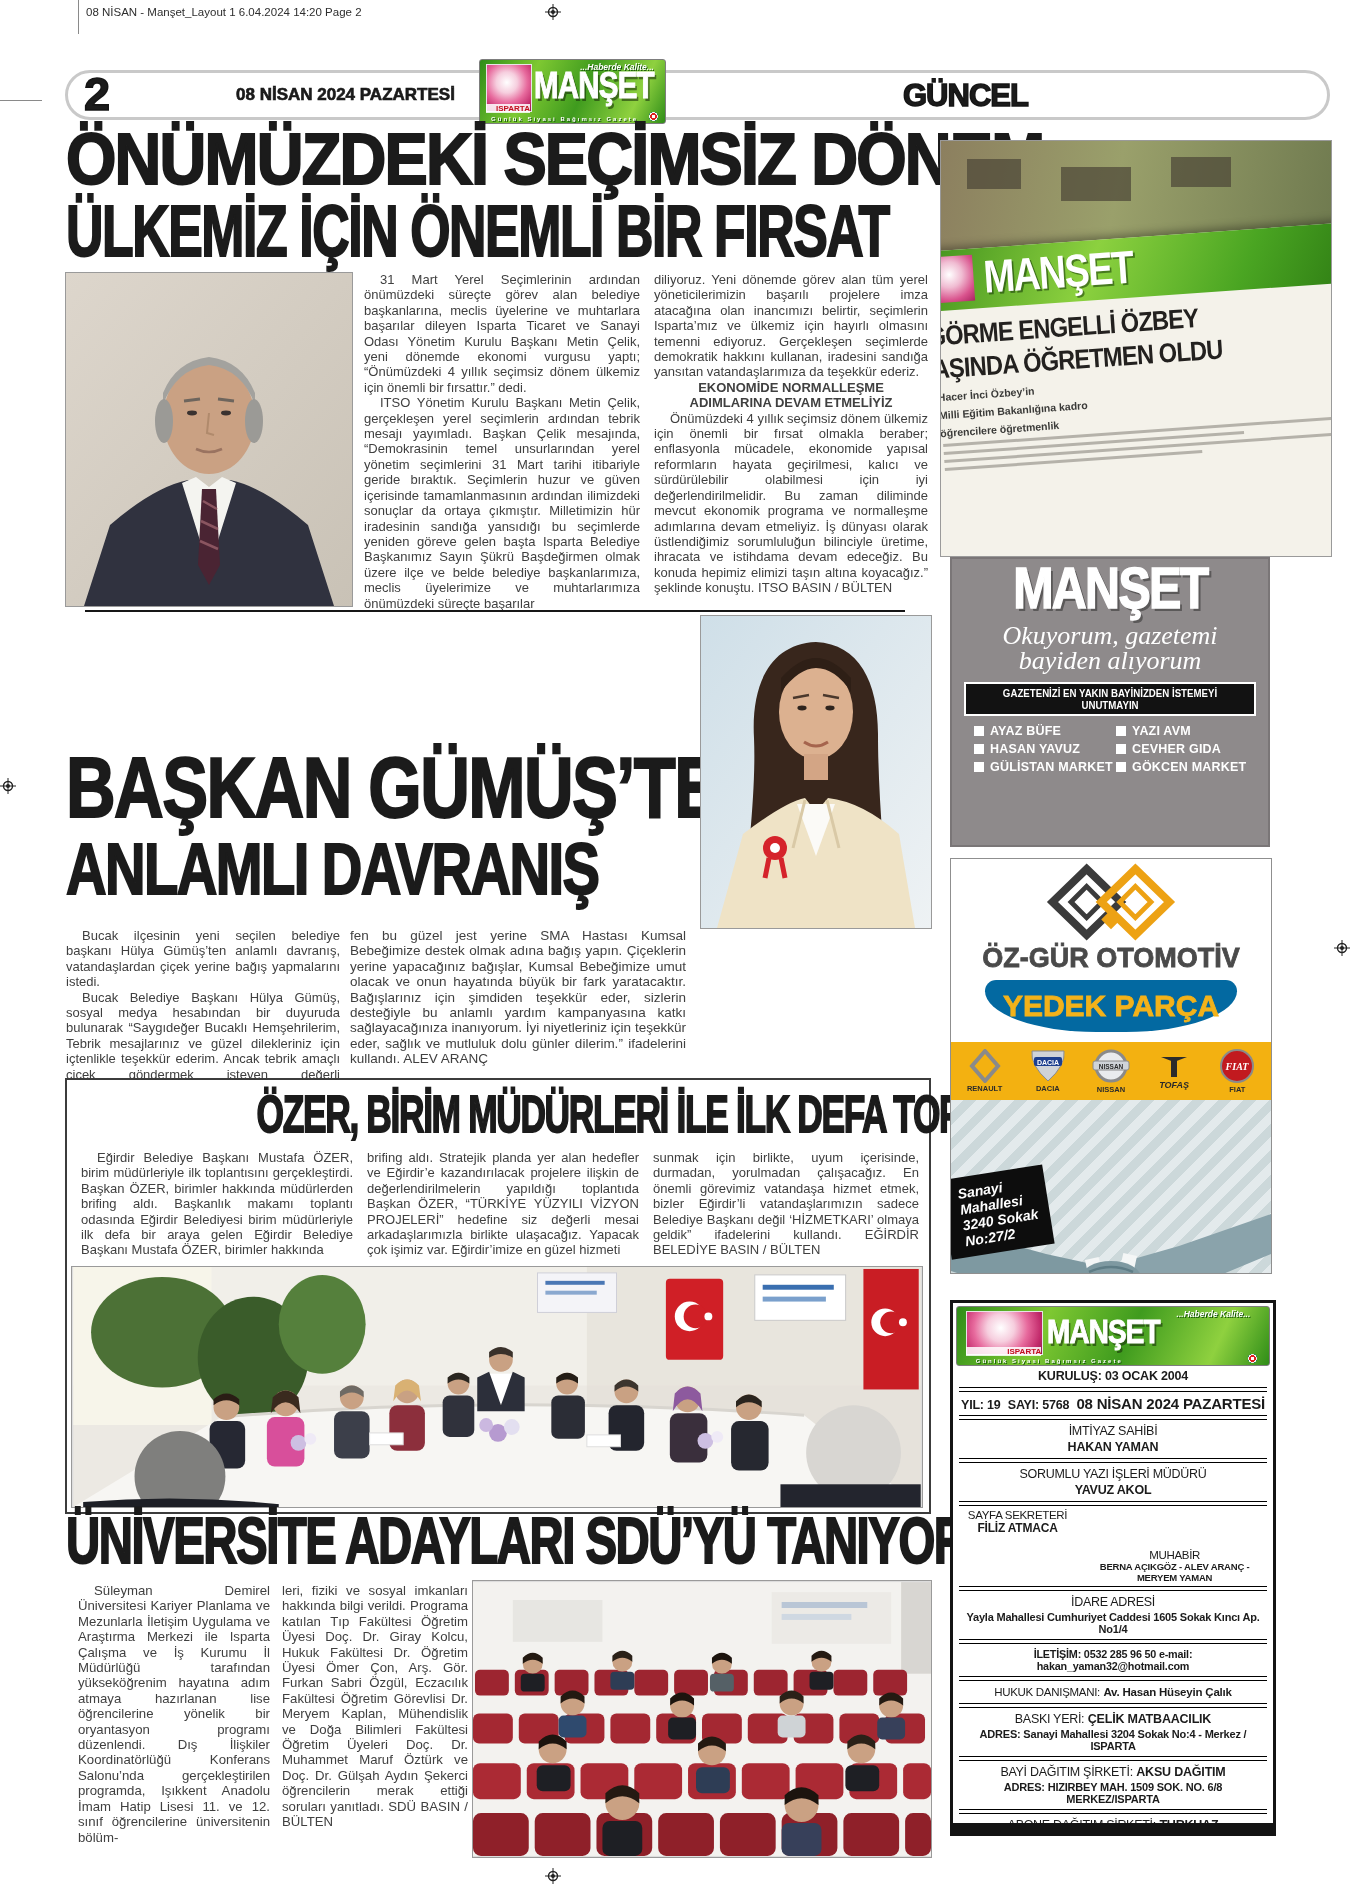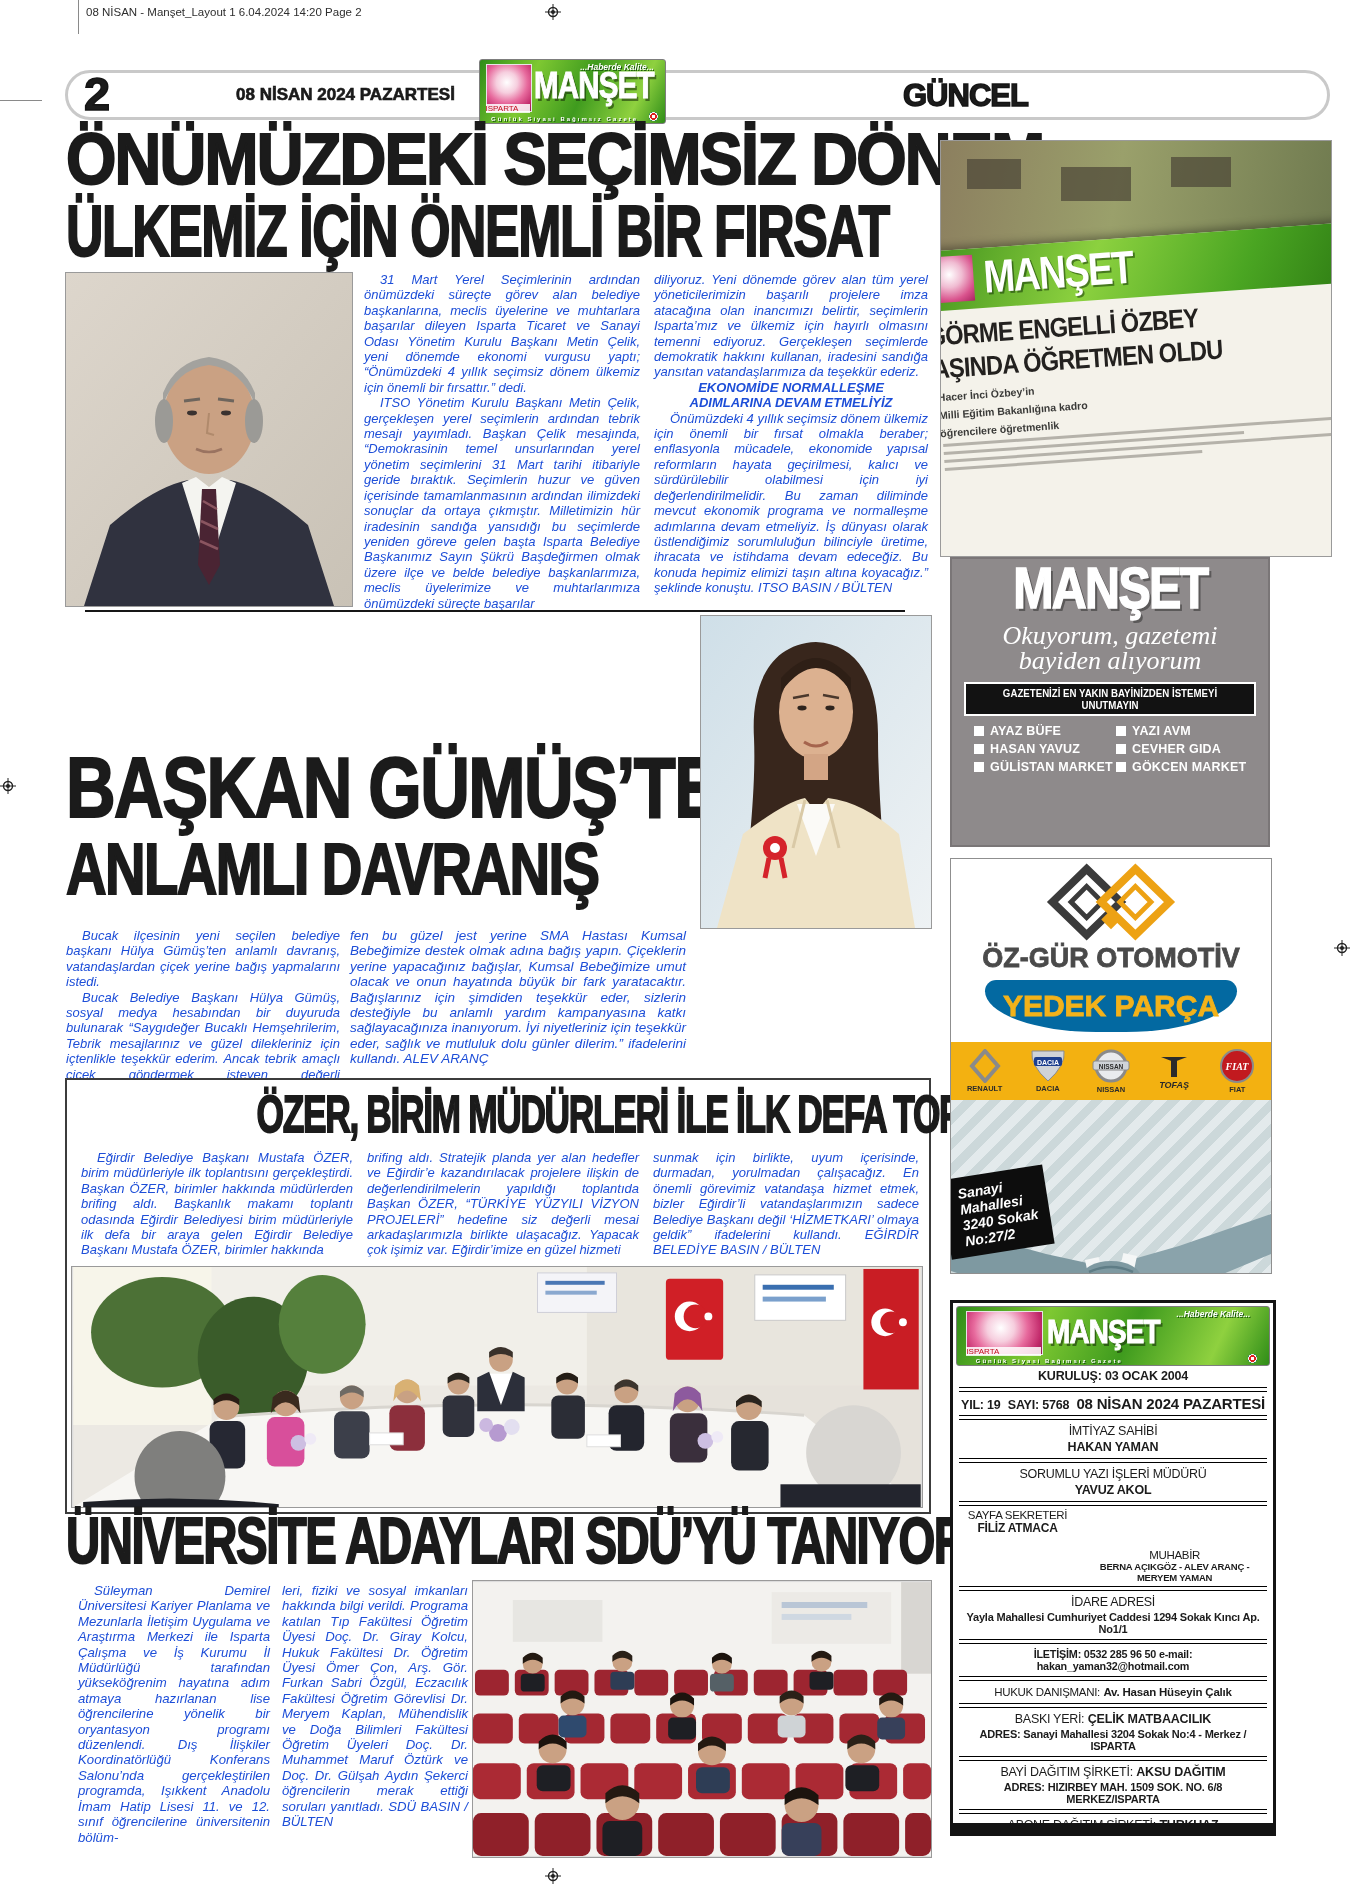--- a/index.html
+++ b/index.html
@@ -15,36 +15,36 @@
   .topbar{left:65px;top:70px;width:1259px;height:44px;border:3px solid #c9c9c9;border-radius:26px;background:#fff;}
   .pagenum{left:84px;top:66px;font-size:47px;font-weight:bold;-webkit-text-stroke:1.5px #141414;letter-spacing:-2px;}
   .hdate{left:236px;top:85px;font-size:17px;font-weight:bold;-webkit-text-stroke:0.6px #141414;}
   .guncel{left:903px;top:78px;font-size:31px;font-weight:bold;-webkit-text-stroke:1.4px #141414;letter-spacing:-1px;}
   
   .mlogo{background:linear-gradient(115deg,#2f8d18 0%,#7ec832 28%,#3f9b1e 55%,#8fd13f 82%,#2f8d18 100%);
          border:1px solid #7d7d7d;border-radius:3px;overflow:hidden;}
   .mlogo .rose{position:absolute;left:3%;top:7%;width:24%;height:72%;
          background:radial-gradient(circle at 45% 38%,#ffffff 0%,#f6cede 28%,#e76a9d 55%,#c22a6b 82%,#8e1c4c 100%);
          border:1px solid #e6e6e6;}
-  .mlogo .city{position:absolute;left:3%;bottom:16%;width:24%;text-align:left;color:#c00f1e;
-         background:rgba(255,255,255,.85);font-weight:normal;}
+  .mlogo .city{position:absolute;left:3%;bottom:16%;width:24%;text-align:right;color:#c00f1e;
+         background:rgba(255,255,255,.85);font-weight:bold;}
   .mlogo .tag{position:absolute;right:6%;top:3%;color:#fff;font-style:italic;font-weight:bold;
          text-shadow:1px 1px 0 #145505;}
   .mlogo .word{position:absolute;left:29%;top:8%;color:#fff;font-weight:bold;letter-spacing:-1px;
          -webkit-text-stroke:1px #fff;text-shadow:2.5px 2.5px 0 rgba(20,40,8,.55);
          transform:scaleX(.82);transform-origin:0 0;white-space:nowrap;}
   .mlogo .sub{position:absolute;left:6%;bottom:2%;color:#fff;font-weight:bold;letter-spacing:2px;
          text-shadow:1px 1px 0 #145505;white-space:nowrap;}
   .mlogo .dart{position:absolute;right:4%;bottom:3%;border-radius:50%;
          background:radial-gradient(circle,#fff 0 25%,#d22 25% 50%,#fff 50% 70%,#1c53a8 70% 100%);}
   
   .hl{font-weight:bold;white-space:nowrap;letter-spacing:-2px;color:#1b1b1b;}
   .sxl{display:inline-block;transform-origin:0 50%;}
   .sxc{display:inline-block;transform-origin:50% 50%;}
-  .body{font-size:13px;line-height:15.4px;text-align:justify;color:#1d4ed8;font-style:italic;}
+  .body{font-size:13px;line-height:15.4px;text-align:justify;color:#404040;}
   .body p{margin:0;}
   .ind{text-indent:16px;}
   .subhead{font-weight:bold;text-align:center;text-indent:0;}
   .rule{background:#161616;}
   
   .a3box{left:65px;top:1078px;width:862px;height:432px;border:2px solid #3c3c3c;background:#fff;}
   .photoframe{border:1px solid #9a9a9a;overflow:hidden;background:#ddd;}
   
   .promo{left:950px;top:557px;width:316px;height:286px;background:#8e8a8b;border:2px solid #7a7677;}
   .promo .t1{text-align:center;color:#fff;font-weight:bold;font-size:57px;letter-spacing:-2px;
@@ -593,21 +593,21 @@
         <div class="lab" style="font-size:11.5px;">SAYFA SEKRETERİ</div>
         <div class="nm" style="font-size:12px;">FİLİZ ATMACA</div>
       </div>
       <div style="width:60%;">
         <div class="lab" style="font-size:11.5px;margin-top:40px;">MUHABİR</div>
         <div class="nm" style="font-size:9.5px;">BERNA AÇIKGÖZ - ALEV ARANÇ - MERYEM YAMAN</div>
       </div>
     </div>
     <div class="md"></div>
     <div class="row lab">İDARE ADRESİ</div>
-    <div class="row nm" style="font-size:11px;">Yayla Mahallesi Cumhuriyet  Caddesi 1294 Sokak Kıncı Ap. No1/1</div>
+    <div class="row nm" style="font-size:11px;">Yayla Mahallesi Cumhuriyet  Caddesi 1605 Sokak Kıncı Ap. No1/4</div>
     <div class="md"></div>
     <div class="row nm" style="font-size:10.8px;">İLETİŞİM: 0532 285 96 50   e-mail: hakan_yaman32@hotmail.com</div>
     <div class="md"></div>
     <div class="row">
       <span class="lab" style="font-size:11.5px;">HUKUK DANIŞMANI:</span>
       <span class="nm" style="font-size:11.5px;">Av. Hasan Hüseyin Çalık</span>
     </div>
     <div class="md"></div>
     <div class="row">
       <span class="lab">BASKI YERİ:</span>

